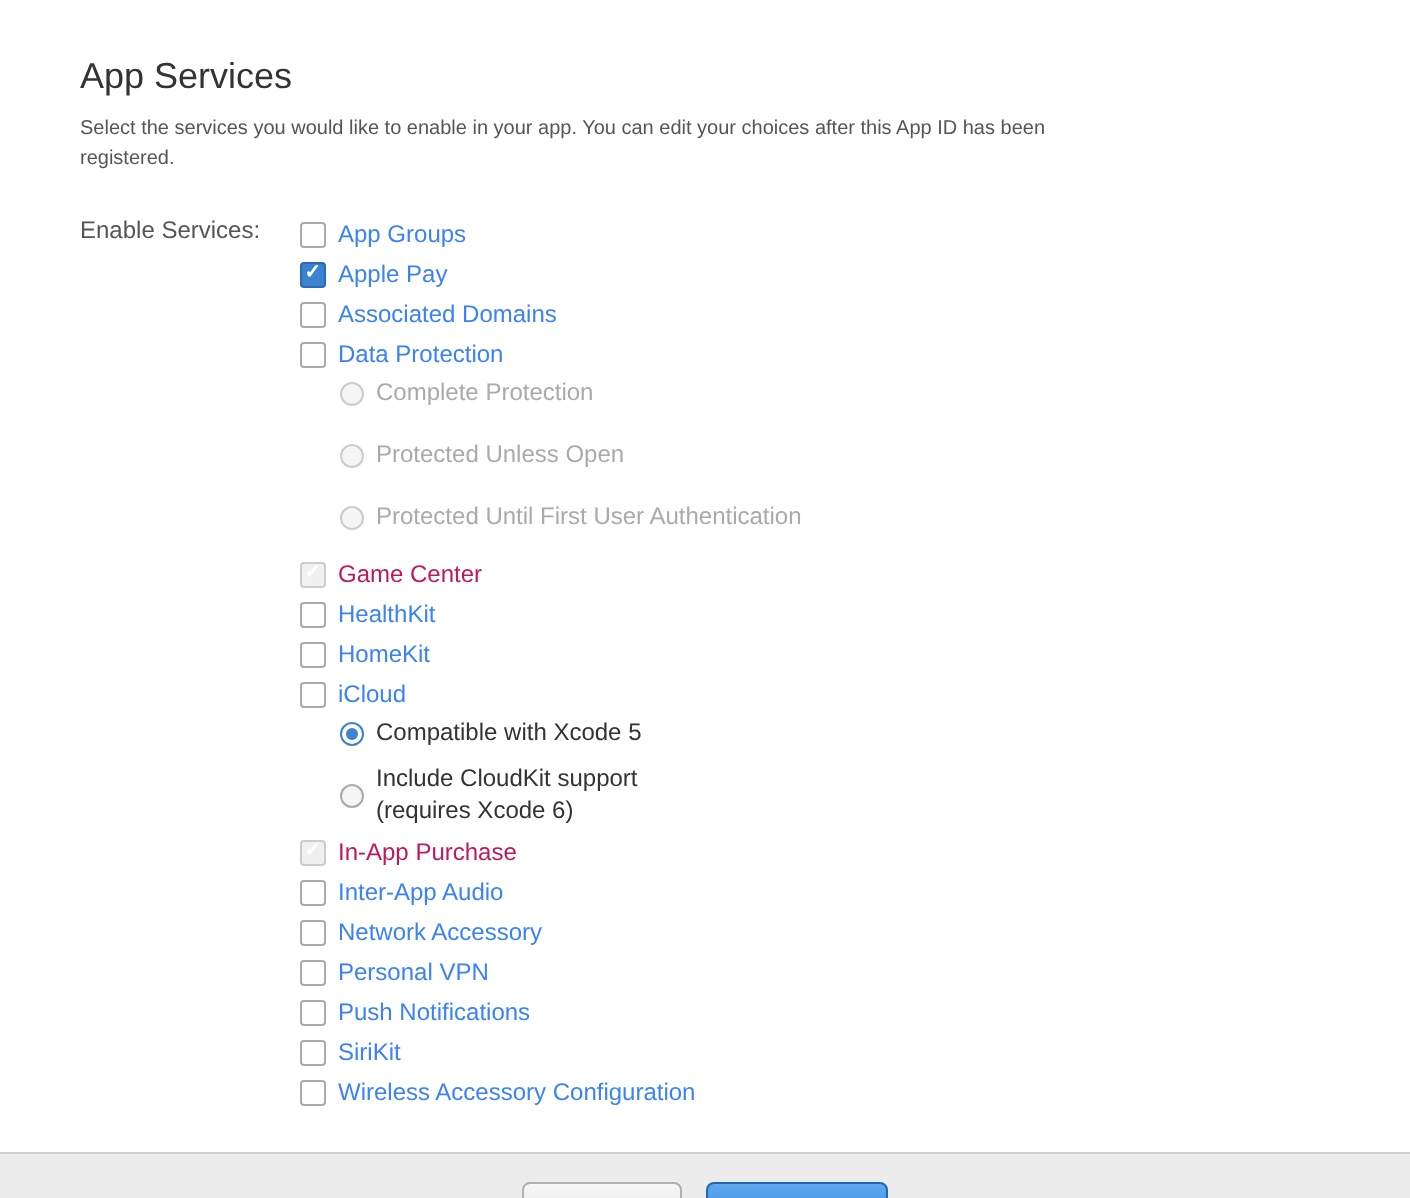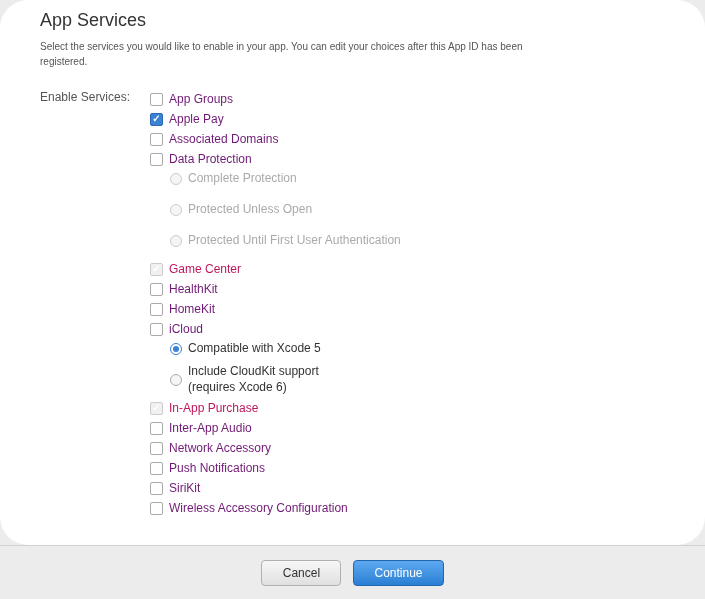--- a/index.html
+++ b/index.html
@@ -7,23 +7,22 @@
       font-family: -apple-system, "Helvetica Neue", Arial, sans-serif;
       font-size: 13px;
       background: #ececec;
       width: 705px;
       min-height: 599px;
       color: #333;
     }
     .main-container {
       background: #fff;
       margin: 0;
-      padding: 10px 40px 20px 40px;
+      padding: 28px 40px 20px 40px;
       min-height: 545px;
-      border-radius: 28px;
     }
     .page-title {
       font-size: 18px;
       font-weight: 500;
       color: #333;
       margin-bottom: 8px;
     }
     .page-description {
       font-size: 10px;
       color: #555;
@@ -51,21 +50,21 @@
       gap: 0px;
     }
     .service-item {
       display: flex;
       align-items: center;
       height: 20px;
       gap: 6px;
     }
     .service-label {
       font-size: 12px;
-      color: #701a75;
+      color: #3b82f6;
       user-select: none;
     }
     .service-label.disabled {
       color: #be185d;
     }
     .sub-options {
       margin-left: 20px;
       display: flex;
       flex-direction: column;
       gap: 11px;
@@ -258,20 +257,24 @@
           <div class="service-item">
             <div class="cb"></div>
             <span class="service-label">Inter-App Audio</span>
           </div>
           <div class="service-item">
             <div class="cb"></div>
             <span class="service-label">Network Accessory</span>
           </div>
           <div class="service-item">
             <div class="cb"></div>
+            <span class="service-label">Personal VPN</span>
+          </div>
+          <div class="service-item">
+            <div class="cb"></div>
             <span class="service-label">Push Notifications</span>
           </div>
           <div class="service-item">
             <div class="cb"></div>
             <span class="service-label">SiriKit</span>
           </div>
           <div class="service-item">
             <div class="cb"></div>
             <span class="service-label">Wireless Accessory Configuration</span>
           </div>

